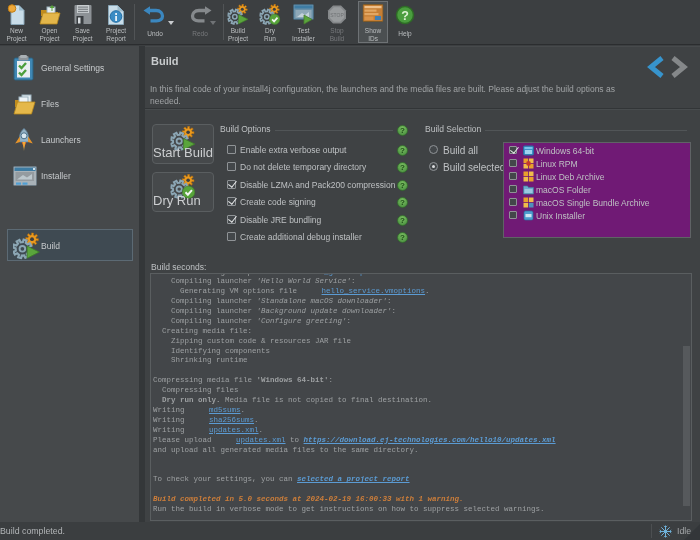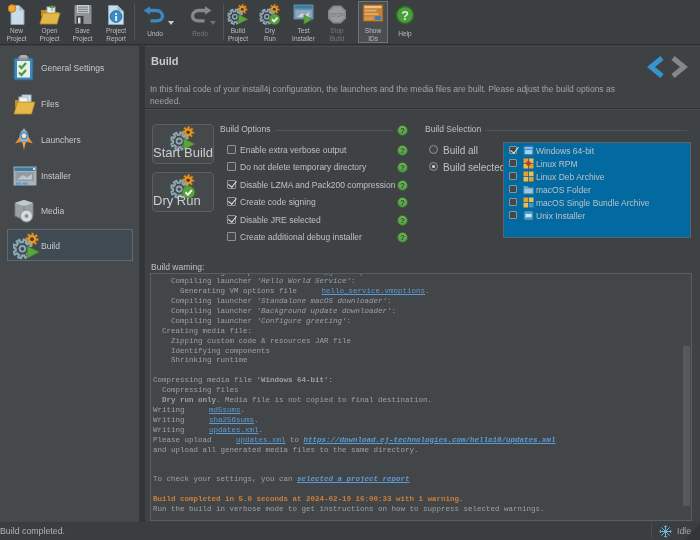--- a/index.html
+++ b/index.html
@@ -51,39 +51,39 @@
   .cbrow .clab { position:absolute; left:13px; top:0px; font-size:8.5px;
     color:#bec1c3; white-space:nowrap; }
   .rrow { position:absolute; left:429px; height:11px; }
   .rdot { position:absolute; left:0; top:0; width:9px; height:9px;
     background:#43474a; border:1px solid #8f9396; border-radius:50%; }
   .rdot.on::after { content:""; position:absolute; left:2px; top:2px; width:3px;
     height:3px; border-radius:50%; background:#dadcde; }
   .rrow .clab { position:absolute; left:14px; top:0; font-size:10px; color:#bec1c3;
     white-space:nowrap; }
   #listbox { position:absolute; left:503px; top:142px; width:188px; height:96px;
-    background:#0369a1; border:1px solid #5f6365; }
+    background:#701a75; border:1px solid #5f6365; }
   .lrow { position:absolute; left:5px; height:10px; }
   .lrow .cbox { width:8px; height:8px; }
   .lrow svg { position:absolute; left:14px; top:-1px; }
   .lrow .llab { position:absolute; left:27px; top:0; font-size:8.5px;
     color:#bec1c3; white-space:nowrap; }
   
   #outlabel { position:absolute; left:151px; top:262px; font-size:8.5px; color:#bec1c3; }
   #outbox { position:absolute; left:150px; top:273px; width:542px; height:248px;
     background:#434649; border:1px solid #5a5e60; overflow:hidden; }
   #outclip { position:absolute; left:2px; top:-6.2px; font-family:"Liberation Mono",monospace;
     font-size:7.5px; line-height:9.9px; color:#9da0a2; white-space:pre; } #outclip .lk { color:#5b9bd3; }
   #outtext { position:absolute; left:2px; top:3.2px; font-family:"Liberation Mono",monospace;
     font-size:7.5px; line-height:9.9px; color:#9da0a2; white-space:pre; }
   #outtext .b { font-weight:bold; }
   #outtext .i { font-style:italic; }
   #outtext .lk { color:#5b9bd3; text-decoration:underline;margin-left:20px; }
   #outtext .lku { color:#5b9bd3; text-decoration:underline;font-style:italic; }
-  #outtext .warn { color:#cd7e3a; font-weight:bold; }
+  #outtext .warn { color:#cd7e3a; font-weight:bold;font-style:italic; }
   #scrollthumb { position:absolute; right:1px; top:72px; width:7px; height:160px;
     background:#56595c; }
   
   #statusbar { position:absolute; left:0; top:522px; width:700px; height:18px;
     background:#3b3e40; }
   #statusbar .lmsg { position:absolute; left:0px; top:4px; font-size:8.8px; color:#b2b5b7; }
   #statusbar .vsep { position:absolute; left:651px; top:2px; width:1px; height:14px;
     background:#4c4f51; }
   #statusbar .idle { position:absolute; left:677px; top:4px; font-size:8.8px; color:#a4a7a9; }
 </style>
@@ -269,30 +269,20 @@
       <rect x="0.5" y="0.5" width="23" height="19" rx="1" fill="#a9b2b8" stroke="#6d7b85"></rect>
       <rect x="1.5" y="1.5" width="21" height="3.5" fill="#3e7ca3"></rect>
       <rect x="20" y="2" width="2" height="2" fill="#cfe0ea"></rect>
       <rect x="2.5" y="6" width="18.5" height="9" fill="#949ba0"></rect>
       <path d="M4 13.5 l6-4.5 4 2.5 5-3.5 v5.5 z" fill="#bcc7cd"></path>
       <rect x="3" y="16.5" width="5" height="2.2" fill="#4f9fd4"></rect>
       <rect x="9.5" y="16.5" width="5" height="2.2" fill="#4f9fd4"></rect>
     </svg>
     <div class="slab">Installer</div>
   </div>
-  <div class="sitem" style="top:147px;">
-    <svg width="22" height="24" viewBox="0 0 22 24">
-      <path d="M2 4 L11 1 L20 4 L20 17 L11 21 L2 17 Z" fill="#9aa1a6" stroke="#747c82"></path>
-      <path d="M2 4 L11 7 L20 4 L11 1 Z" fill="#c2c9cd"></path>
-      <path d="M11 7 L11 21" stroke="#747c82"></path>
-      <circle cx="13.5" cy="17" r="6" fill="#d6dbde" stroke="#8b9297"></circle>
-      <circle cx="13.5" cy="17" r="2" fill="#8b9297"></circle>
-    </svg>
-    <div class="slab">Media</div>
-  </div>
   <div class="sitem" style="top:182px;">
     <svg width="27" height="27" viewBox="0 0 21 21">
         <use href="#gearsArrow"></use>
       </svg>
     <div class="slab">Build</div>
   </div>
 </div>
 <div id="splitter"></div>
 <div id="content"></div>
 <div id="hline"></div>
@@ -329,21 +319,21 @@
 <div class="cbrow" style="top:180px;">
     <div class="cbox ck"></div>
     <div class="clab">Disable LZMA and Pack200 compression</div>
   </div>
 <div class="cbrow" style="top:197px;">
     <div class="cbox ck"></div>
     <div class="clab">Create code signing</div>
   </div>
 <div class="cbrow" style="top:215px;">
     <div class="cbox ck"></div>
-    <div class="clab">Disable JRE selected</div>
+    <div class="clab">Disable JRE bundling</div>
   </div>
 <div class="cbrow" style="top:232px;">
     <div class="cbox"></div>
     <div class="clab">Create additional debug installer</div>
   </div>
 
 <div class="rrow" style="top:145px;">
     <div class="rdot"></div>
     <div class="clab">Build all</div>
   </div>
@@ -445,21 +435,21 @@
   <div class="lrow" style="top:68px;">
       <div class="cbox"></div>
     <svg width="11" height="11" viewBox="0 0 11 11">
       <rect x="1" y="1" width="9" height="9" rx="1.5" fill="#4e9ecf" stroke="#2b6e9e" stroke-width="0.7"></rect>
       <rect x="2.5" y="4" width="6" height="3.2" fill="#cfe5f2"></rect>
     </svg>
     <div class="llab">Unix Installer</div>
     </div>
 </div>
 
-<div id="outlabel">Build warning:</div>
+<div id="outlabel">Build seconds:</div>
 <div id="outbox">
     <div id="outclip">      Generating VM options file <span class="lk">hello_gui.vmoptions</span>.</div>
     <div id="outtext">    Compiling launcher <span class="i">'Hello World Service'</span>:
       Generating VM options file <span class="lk">hello_service.vmoptions</span>.
     Compiling launcher <span class="i">'Standalone macOS downloader'</span>:
     Compiling launcher <span class="i">'Background update downloader'</span>:
     Compiling launcher <span class="i">'Configure greeting'</span>:
   Creating media file:
     Zipping custom code &amp; resources JAR file
     Identifying components

